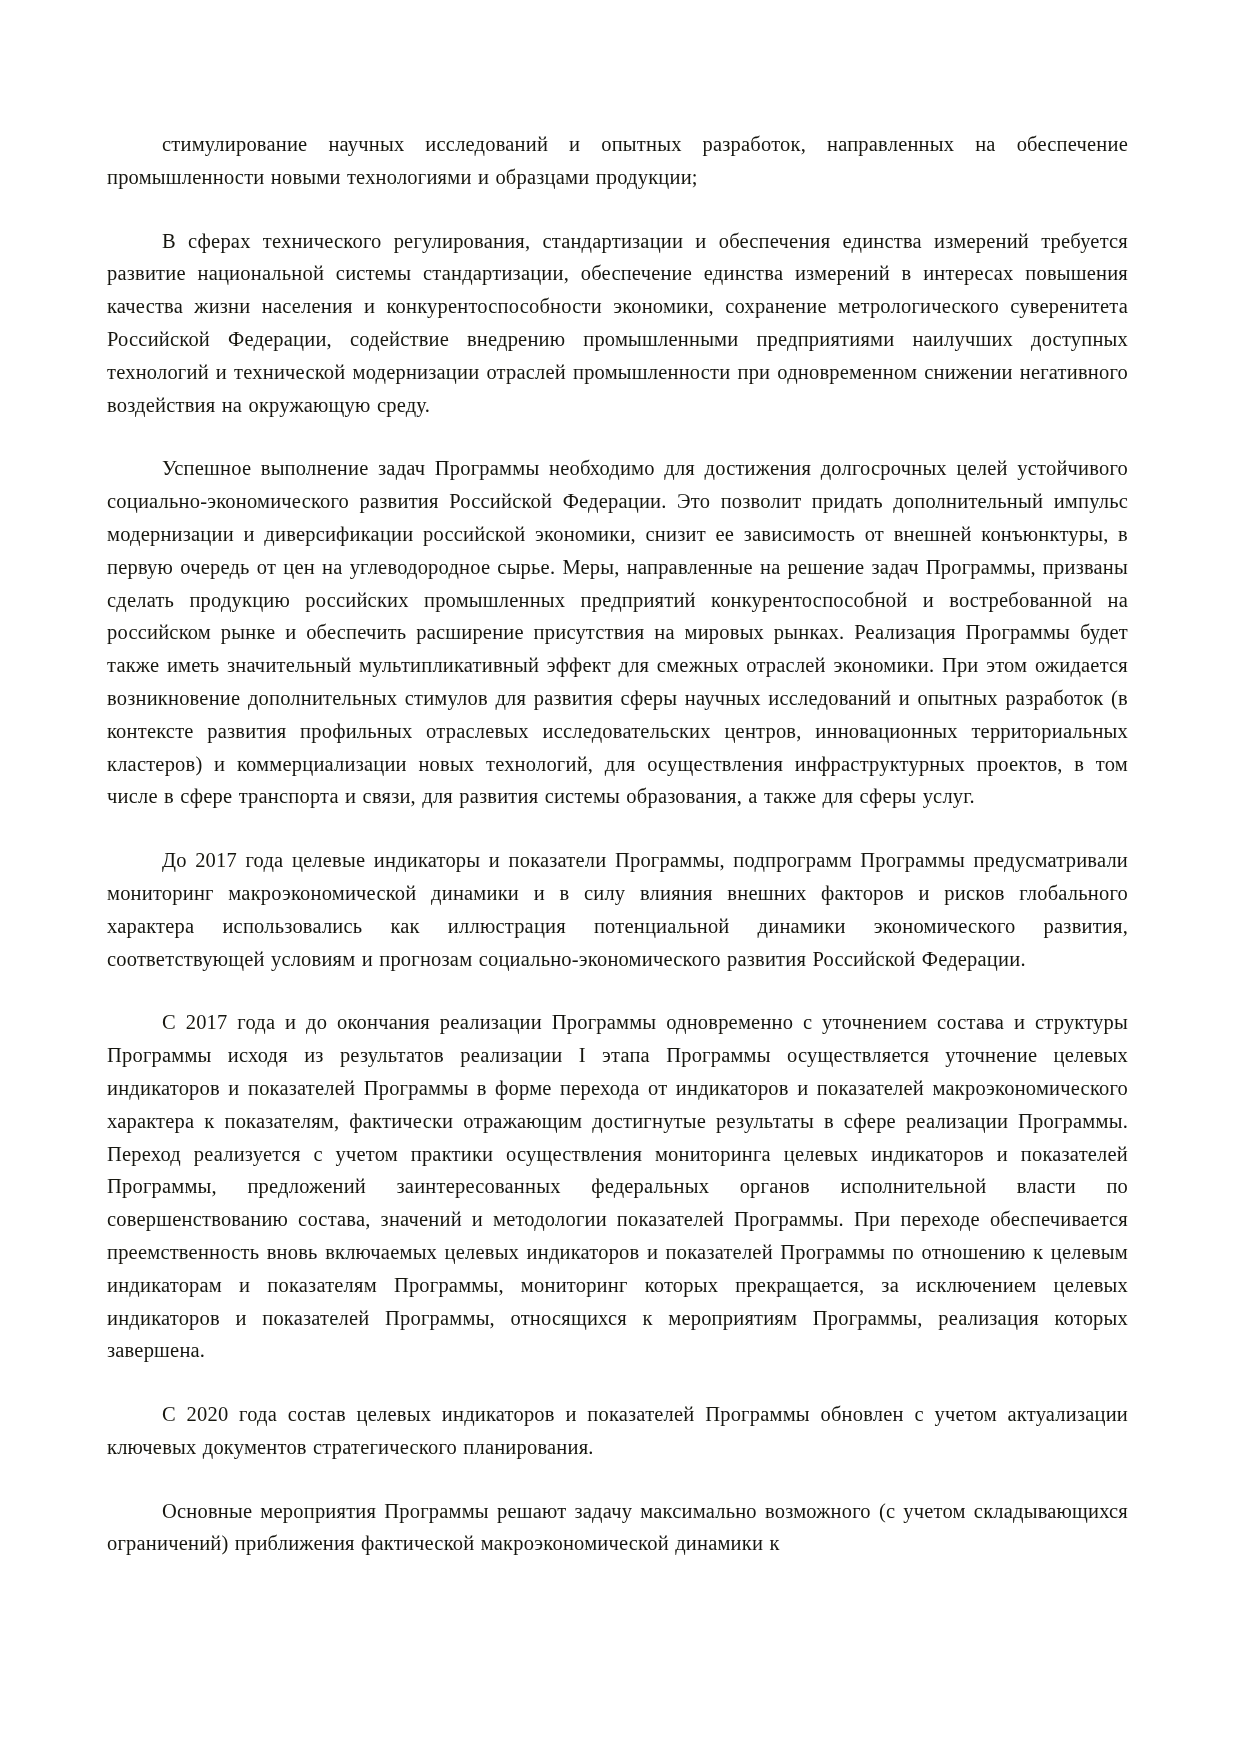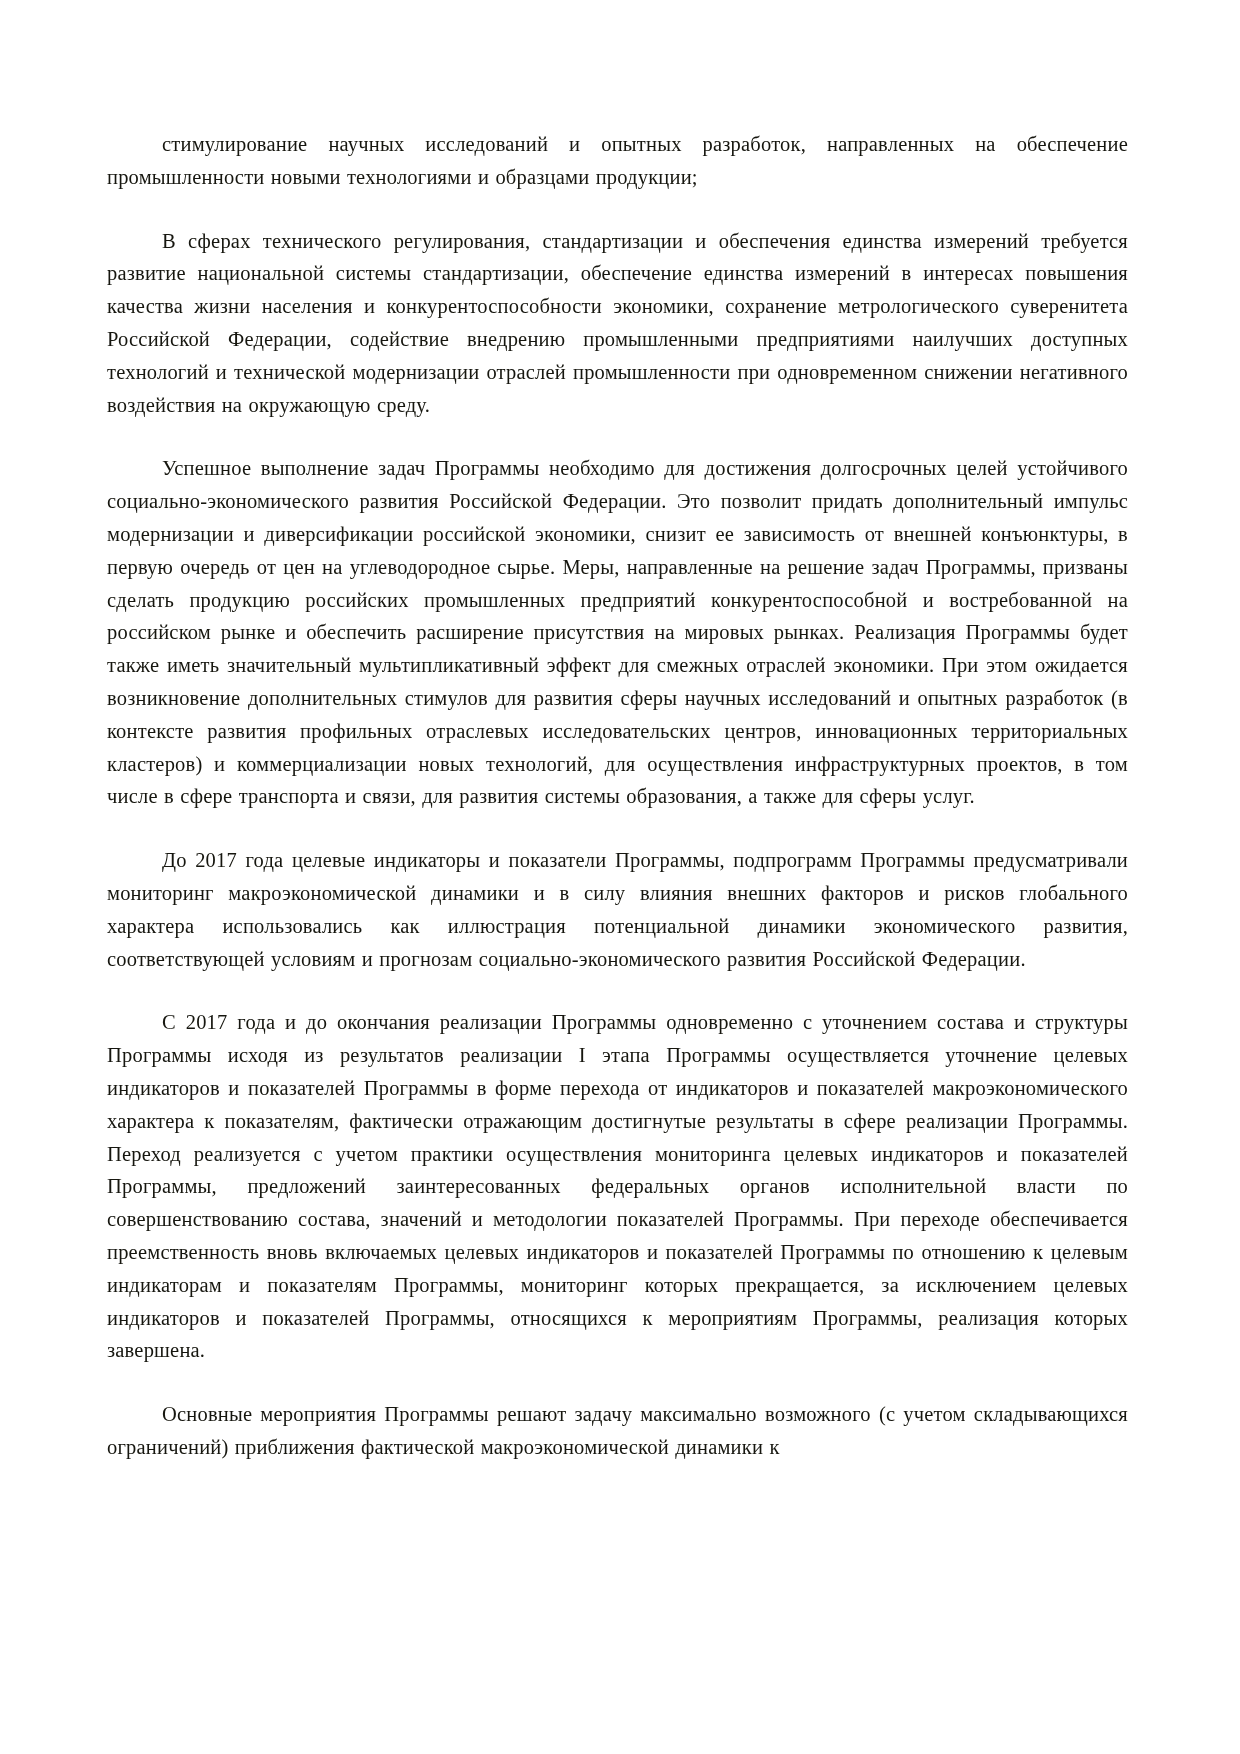--- a/index.html
+++ b/index.html
@@ -34,15 +34,16 @@
 </head>
 <body>
 
 <div class="page">
   <div class="doc-body">
     <p>стимулирование научных исследований и опытных разработок, направленных на обеспечение промышленности новыми технологиями и образцами продукции;</p>
     <p>В сферах технического регулирования, стандартизации и обеспечения единства измерений требуется развитие национальной системы стандартизации, обеспечение единства измерений в интересах повышения качества жизни населения и конкурентоспособности экономики, сохранение метрологического суверенитета Российской Федерации, содействие внедрению промышленными предприятиями наилучших доступных технологий и технической модернизации отраслей промышленности при одновременном снижении негативного воздействия на окружающую среду.</p>
     <p>Успешное выполнение задач Программы необходимо для достижения долгосрочных целей устойчивого социально-экономического развития Российской Федерации. Это позволит придать дополнительный импульс модернизации и диверсификации российской экономики, снизит ее зависимость от внешней конъюнктуры, в первую очередь от цен на углеводородное сырье. Меры, направленные на решение задач Программы, призваны сделать продукцию российских промышленных предприятий конкурентоспособной и востребованной на российском рынке и обеспечить расширение присутствия на мировых рынках. Реализация Программы будет также иметь значительный мультипликативный эффект для смежных отраслей экономики. При этом ожидается возникновение дополнительных стимулов для развития сферы научных исследований и опытных разработок (в контексте развития профильных отраслевых исследовательских центров, инновационных территориальных кластеров) и коммерциализации новых технологий, для осуществления инфраструктурных проектов, в том числе в сфере транспорта и связи, для развития системы образования, а также для сферы услуг.</p>
     <p>До 2017 года целевые индикаторы и показатели Программы, подпрограмм Программы предусматривали мониторинг макроэкономической динамики и в силу влияния внешних факторов и рисков глобального характера использовались как иллюстрация потенциальной динамики экономического развития, соответствующей условиям и прогнозам социально-экономического развития Российской Федерации.</p>
     <p>С 2017 года и до окончания реализации Программы одновременно с уточнением состава и структуры Программы исходя из результатов реализации I этапа Программы осуществляется уточнение целевых индикаторов и показателей Программы в форме перехода от индикаторов и показателей макроэкономического характера к показателям, фактически отражающим достигнутые результаты в сфере реализации Программы. Переход реализуется с учетом практики осуществления мониторинга целевых индикаторов и показателей Программы, предложений заинтересованных федеральных органов исполнительной власти по совершенствованию состава, значений и методологии показателей Программы. При переходе обеспечивается преемственность вновь включаемых целевых индикаторов и показателей Программы по отношению к целевым индикаторам и показателям Программы, мониторинг которых прекращается, за исключением целевых индикаторов и показателей Программы, относящихся к мероприятиям Программы, реализация которых завершена.</p>
+    <p>С 2020 года состав целевых индикаторов и показателей Программы обновлен с учетом актуализации ключевых документов стратегического планирования.</p>
     <p>Основные мероприятия Программы решают задачу максимально возможного (с учетом складывающихся ограничений) приближения фактической макроэкономической динамики к</p>
   </div>
 </div>
 
 </body></html>

